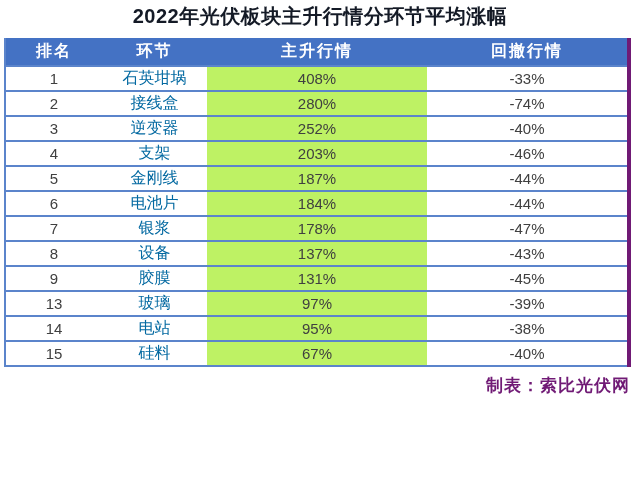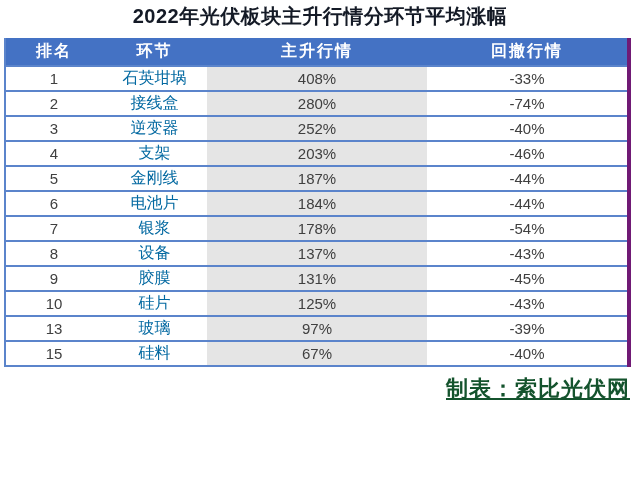--- a/index.html
+++ b/index.html
@@ -48,31 +48,30 @@
     text-align: center;
     vertical-align: middle;
     font-size: 16px;
     color: #0369a1;
     background: #ffffff;
   }
   tbody td.col-rank, tbody td.col-rally, tbody td.col-drawdown {
     font-size: 15px;
     color: #404040;
   }
-  tbody td.col-rally { background: #e5e5e5; }
+  tbody td.col-rally { background: #bef264; }
   .credit {
     width: 632px;
     text-align: right;
-    font-size: 22px;
+    font-size: 17px;
     font-weight: bold;
-    color: #14532d;
+    color: #701a75;
     margin-top: 7px;
     padding-right: 2px;
     letter-spacing: 1px;
-    text-decoration: underline;
   }
 </style>
 </head>
 <body>
 
 <div class="page-title">2022年光伏板块主升行情分环节平均涨幅</div>
 
 <table class="rank-table">
   <colgroup>
     <col class="c0">
@@ -122,45 +121,45 @@
       <tr>
         <td class="col-rank">6</td>
         <td class="col-segment">电池片</td>
         <td class="col-rally">184%</td>
         <td class="col-drawdown">-44%</td>
       </tr>
       <tr>
         <td class="col-rank">7</td>
         <td class="col-segment">银浆</td>
         <td class="col-rally">178%</td>
-        <td class="col-drawdown">-54%</td>
+        <td class="col-drawdown">-47%</td>
       </tr>
       <tr>
         <td class="col-rank">8</td>
         <td class="col-segment">设备</td>
         <td class="col-rally">137%</td>
         <td class="col-drawdown">-43%</td>
       </tr>
       <tr>
         <td class="col-rank">9</td>
         <td class="col-segment">胶膜</td>
         <td class="col-rally">131%</td>
         <td class="col-drawdown">-45%</td>
       </tr>
       <tr>
-        <td class="col-rank">10</td>
-        <td class="col-segment">硅片</td>
-        <td class="col-rally">125%</td>
-        <td class="col-drawdown">-43%</td>
-      </tr>
-      <tr>
         <td class="col-rank">13</td>
         <td class="col-segment">玻璃</td>
         <td class="col-rally">97%</td>
         <td class="col-drawdown">-39%</td>
+      </tr>
+      <tr>
+        <td class="col-rank">14</td>
+        <td class="col-segment">电站</td>
+        <td class="col-rally">95%</td>
+        <td class="col-drawdown">-38%</td>
       </tr>
       <tr>
         <td class="col-rank">15</td>
         <td class="col-segment">硅料</td>
         <td class="col-rally">67%</td>
         <td class="col-drawdown">-40%</td>
       </tr>
     </tbody>
 </table>
 

